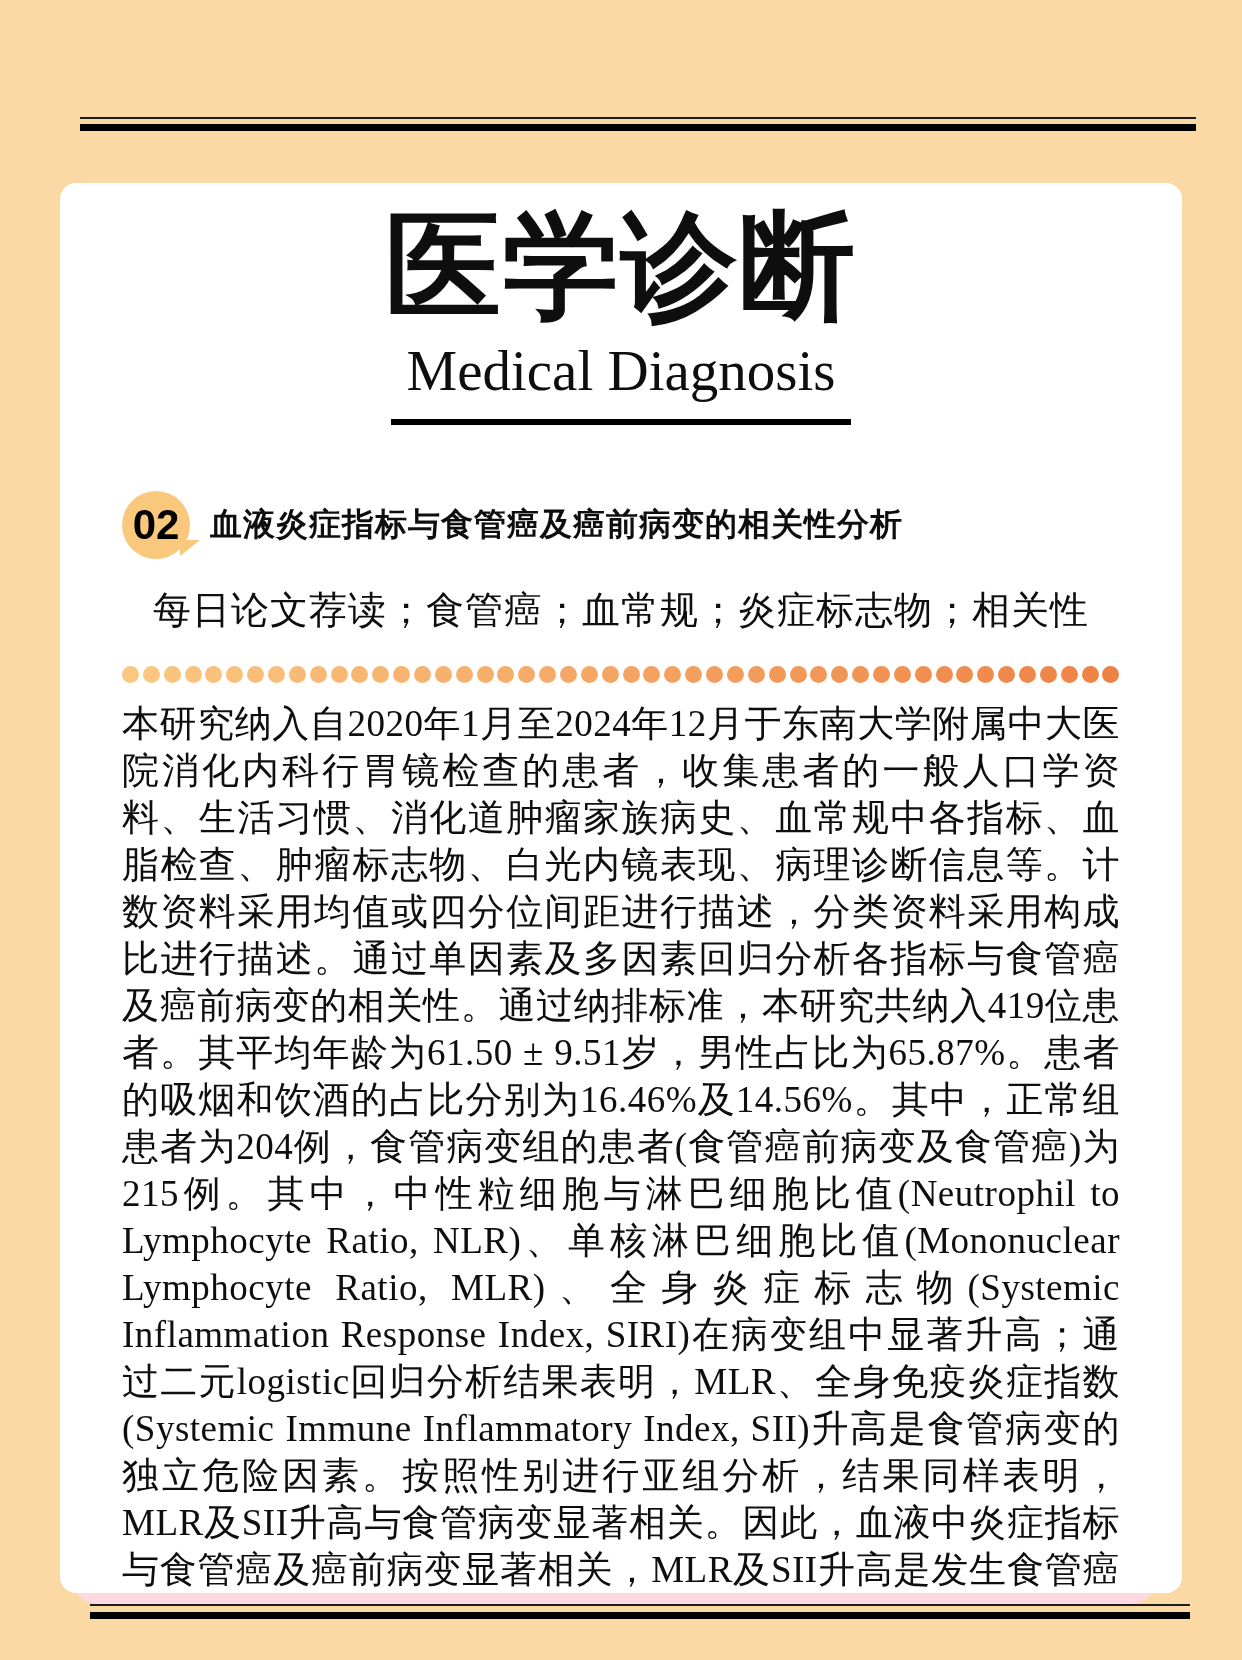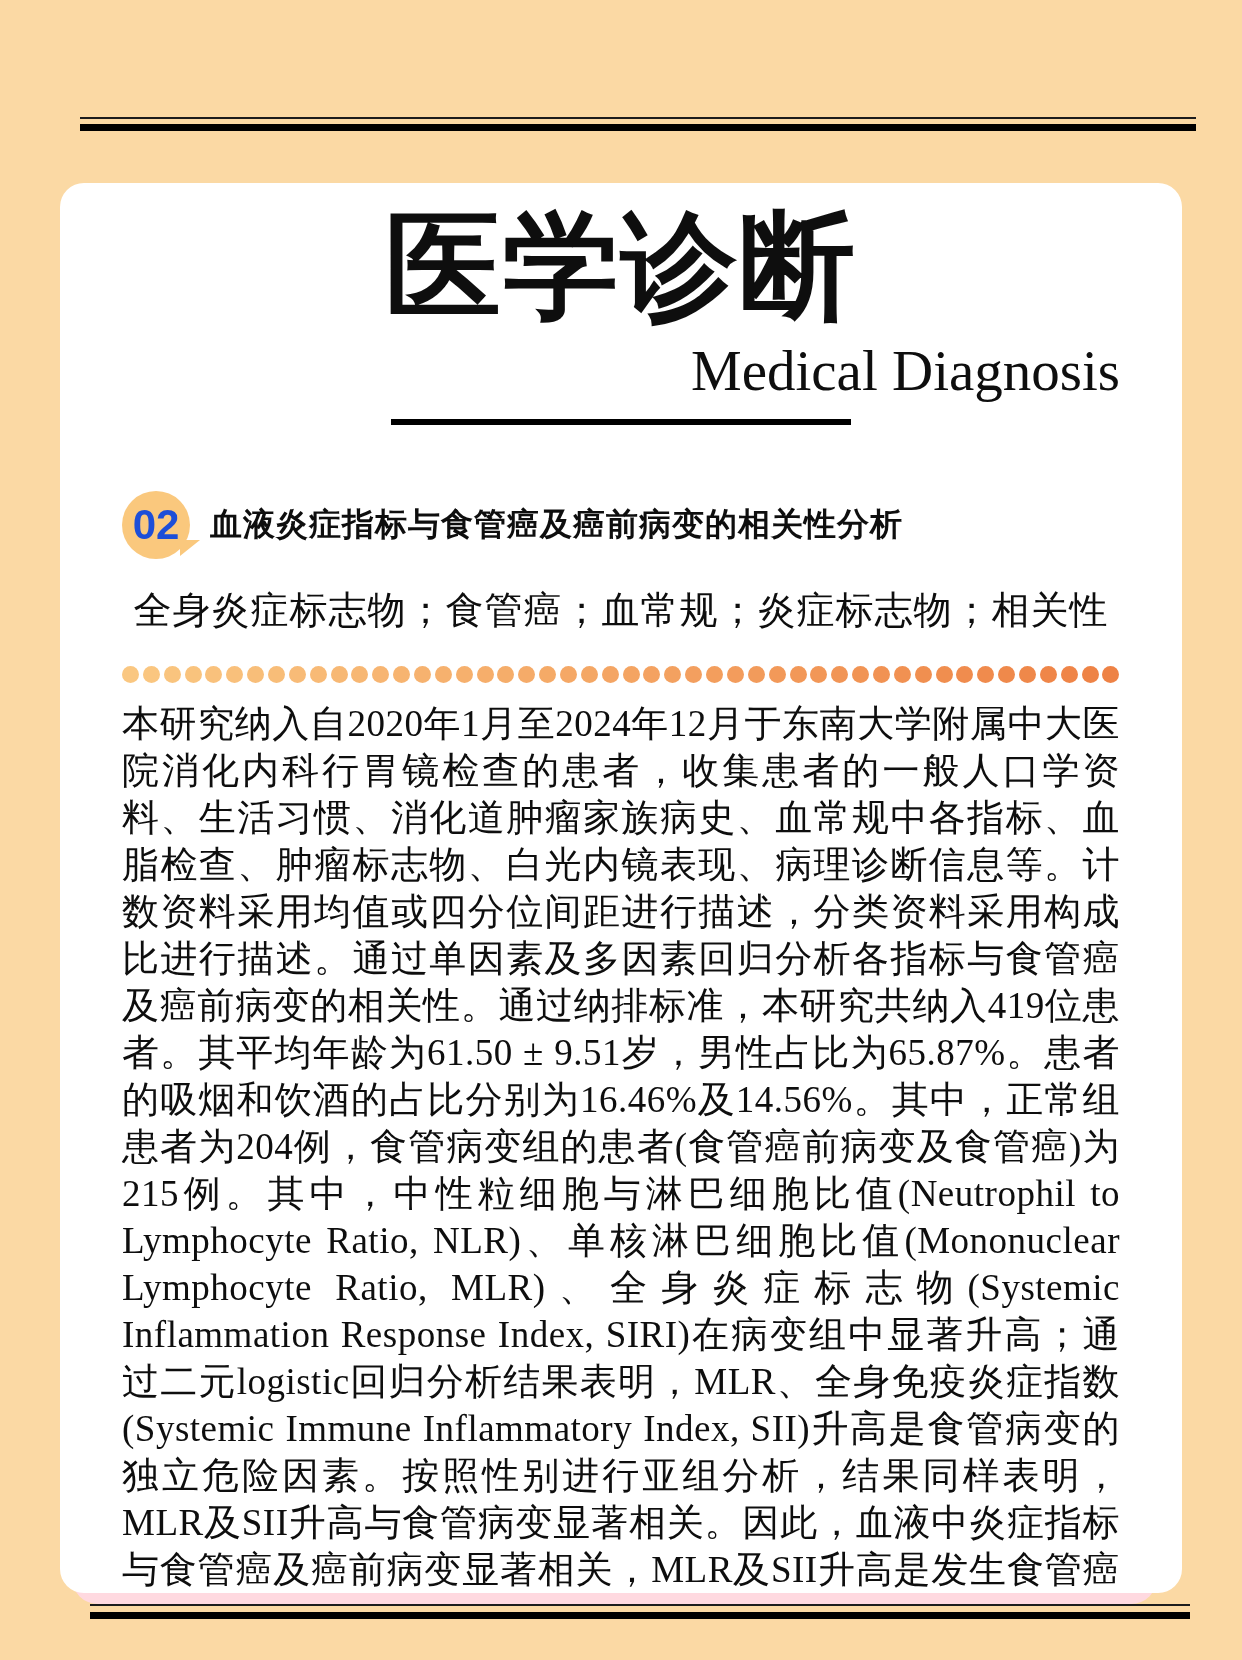--- a/index.html
+++ b/index.html
@@ -14,30 +14,30 @@
   .brand{position:absolute;left:70px;top:60px;font-size:42px;letter-spacing:2px;}
   .date{position:absolute;right:64px;top:60px;font-size:42px;}
   .rule-thin-top{position:absolute;left:80px;top:117px;width:1116px;height:2px;background:#1c1c1c;}
   .rule-thick-top{position:absolute;left:80px;top:124px;width:1116px;height:7px;background:#000;}
 
   
   .pink-accent{position:absolute;left:72px;top:1480px;width:1085px;height:124px;background:var(--pink);border-radius:26px;z-index:1;}
 
   
   .card{position:absolute;left:60px;top:183px;width:1122px;height:1410px;background:var(--card);
-        border-radius:24px;z-index:2;padding:0 62px;overflow:hidden;}
+        border-radius:16px;z-index:2;padding:0 62px;overflow:hidden;}
 
   .title-cn{margin-top:16px;text-align:center;font-size:116px;font-weight:900;letter-spacing:2px;line-height:1.18;}
-  .title-en{margin-top:4px;text-align:right;font-size:57px;line-height:1.1;}
+  .title-en{margin-top:4px;text-align:center;font-size:57px;line-height:1.1;}
   .title-underline{width:460px;height:6px;background:#000;margin:16px auto 0 auto;}
 
   .heading-row{margin-top:66px;display:flex;align-items:center;gap:20px;}
   .badge{position:relative;flex:0 0 auto;width:68px;height:68px;border-radius:50%;background:var(--badge);
          display:flex;align-items:center;justify-content:center;
-         font-family:"Liberation Sans","DejaVu Sans",sans-serif;font-weight:900;font-size:42px;color:#1d4ed8;}
+         font-family:"Liberation Sans","DejaVu Sans",sans-serif;font-weight:900;font-size:42px;color:#000000;}
   .badge::after{content:"";position:absolute;right:-10px;bottom:3px;width:0;height:0;
          border-top:16px solid var(--badge);border-right:20px solid transparent;}
   .heading{font-family:"Liberation Sans","DejaVu Sans",sans-serif;font-weight:900;font-size:32px;
            letter-spacing:1px;line-height:1.15;white-space:nowrap;}
 
   .keywords{margin-top:26px;text-align:center;font-size:38px;font-weight:500;letter-spacing:1px;}
 
   .dots{margin-top:30px;display:flex;justify-content:space-between;align-items:center;height:18px;}
   .dots span{width:17px;height:17px;border-radius:50%;flex:0 0 auto;}
 
@@ -61,21 +61,21 @@
   <div class="card">
     <div class="title-cn">医学诊断</div>
     <div class="title-en">Medical Diagnosis</div>
     <div class="title-underline"></div>
 
     <div class="heading-row">
       <div class="badge">02</div>
       <div class="heading">血液炎症指标与食管癌及癌前病变的相关性分析</div>
     </div>
 
-    <div class="keywords">全身炎症标志物；食管癌；血常规；炎症标志物；相关性</div>
+    <div class="keywords">每日论文荐读；食管癌；血常规；炎症标志物；相关性</div>
 
     <div class="dots">
         <span style="background: rgb(250, 199, 129); height: 17px; width: 17px;"></span>
         <span style="background: rgb(250, 198, 128); height: 17px; width: 17px;"></span>
         <span style="background: rgb(249, 196, 126); height: 17px; width: 17px;"></span>
         <span style="background: rgb(249, 195, 125); height: 17px; width: 17px;"></span>
         <span style="background: rgb(249, 193, 124); height: 17px; width: 17px;"></span>
         <span style="background: rgb(249, 192, 123); height: 17px; width: 17px;"></span>
         <span style="background: rgb(248, 190, 121); height: 17px; width: 17px;"></span>
         <span style="background: rgb(248, 189, 120); height: 17px; width: 17px;"></span>

